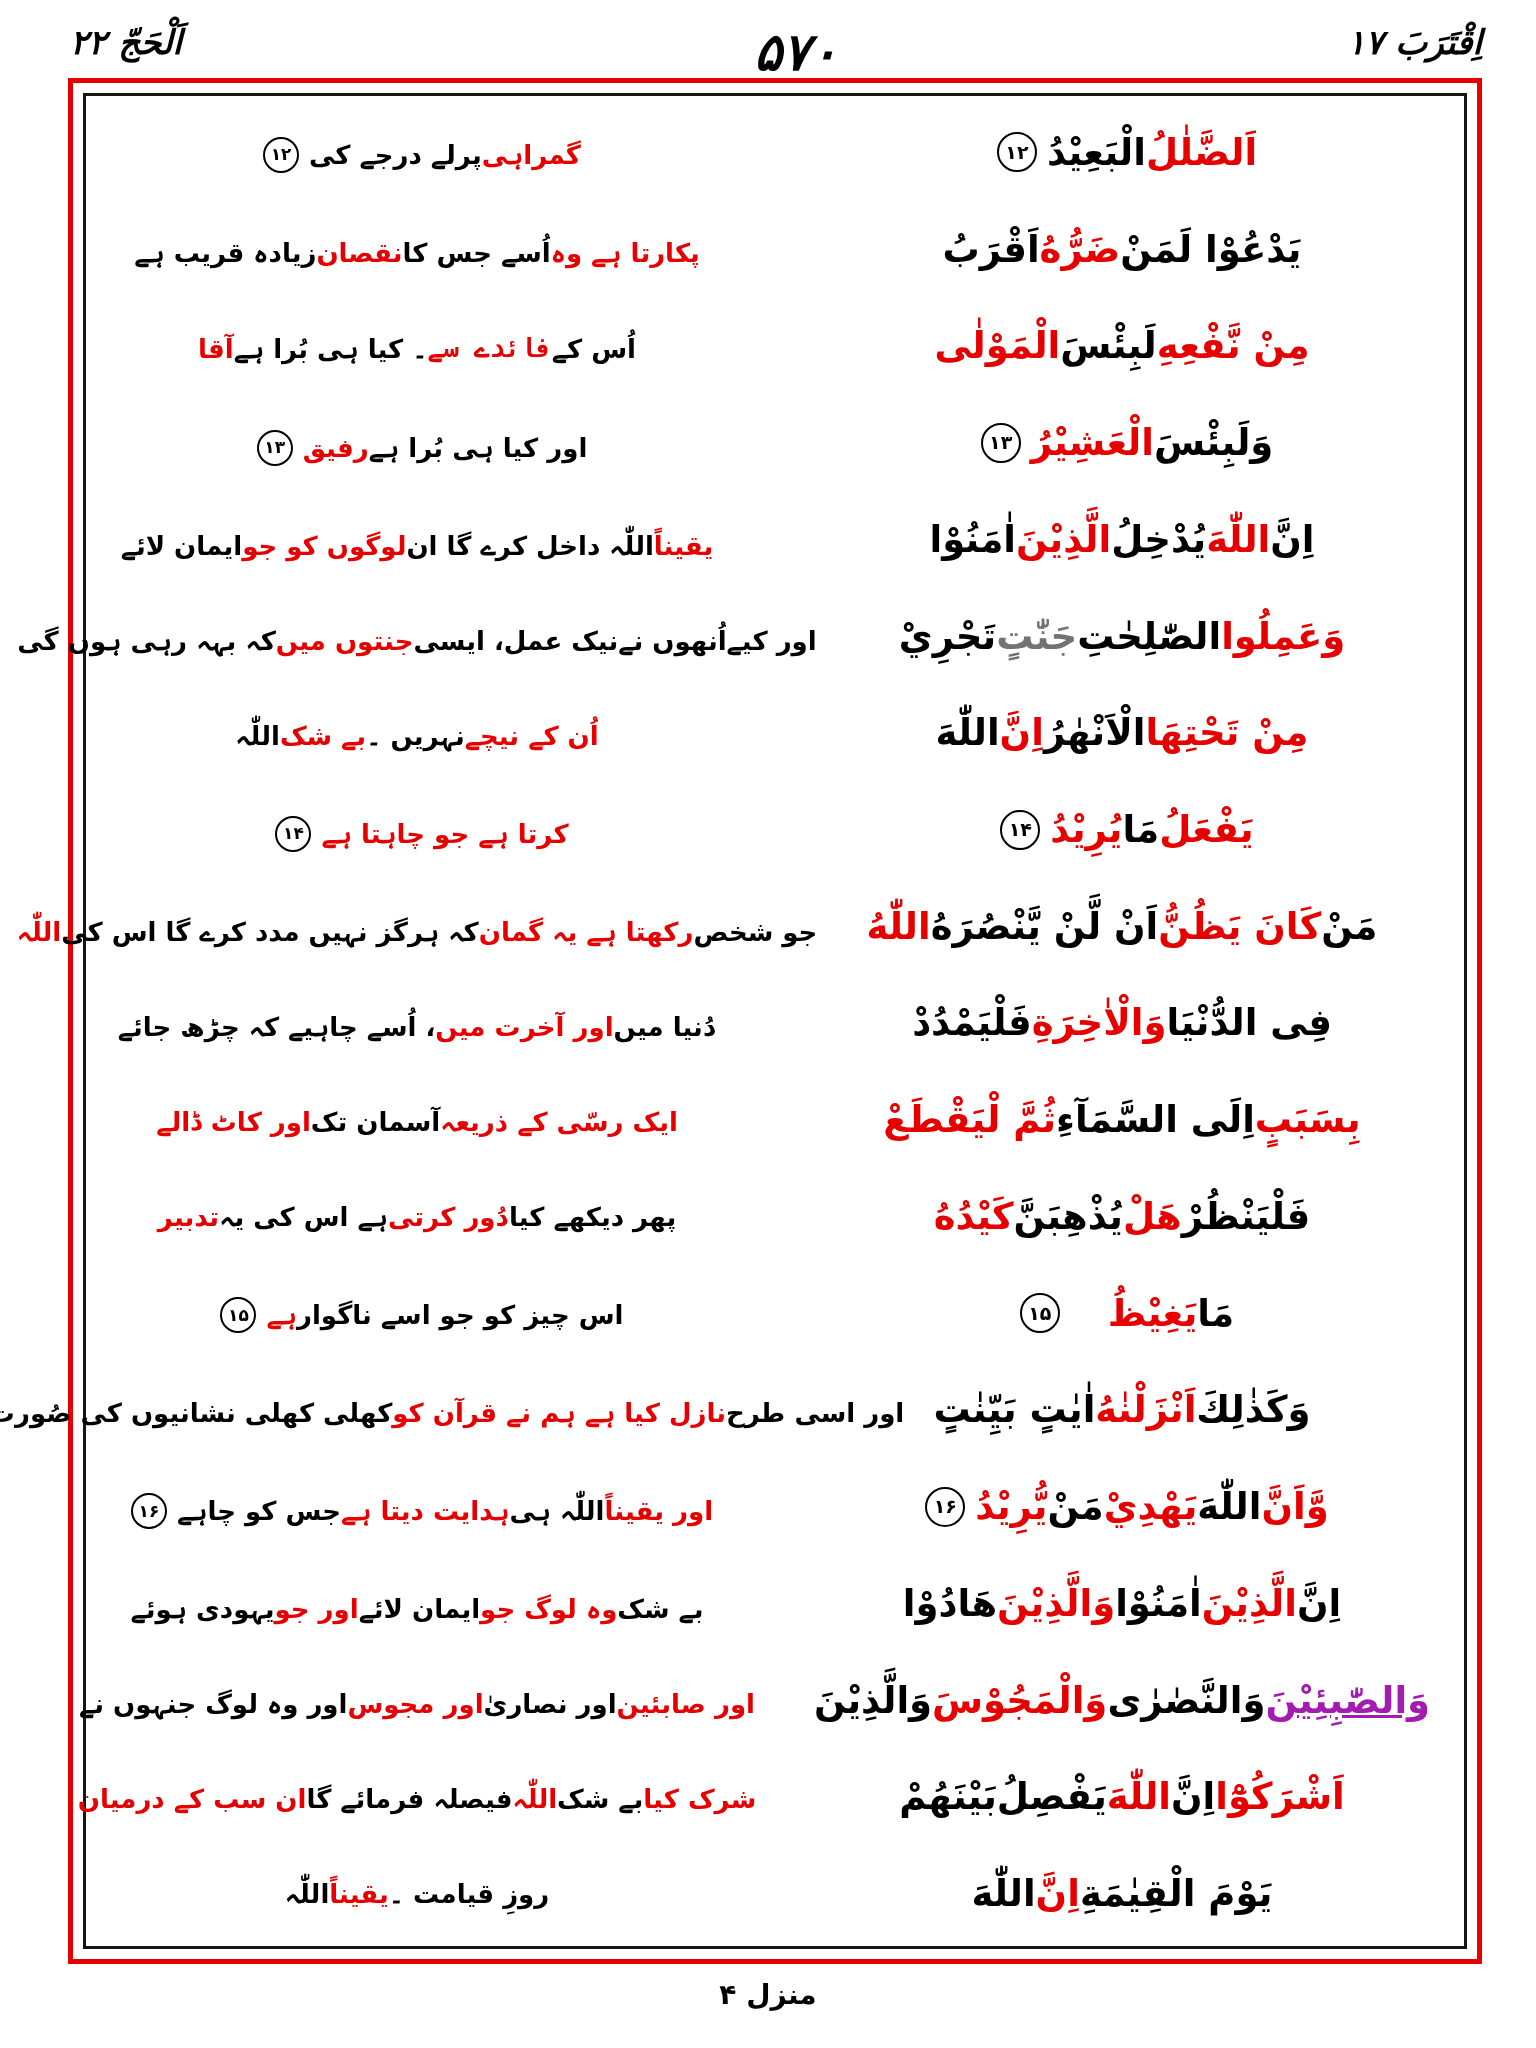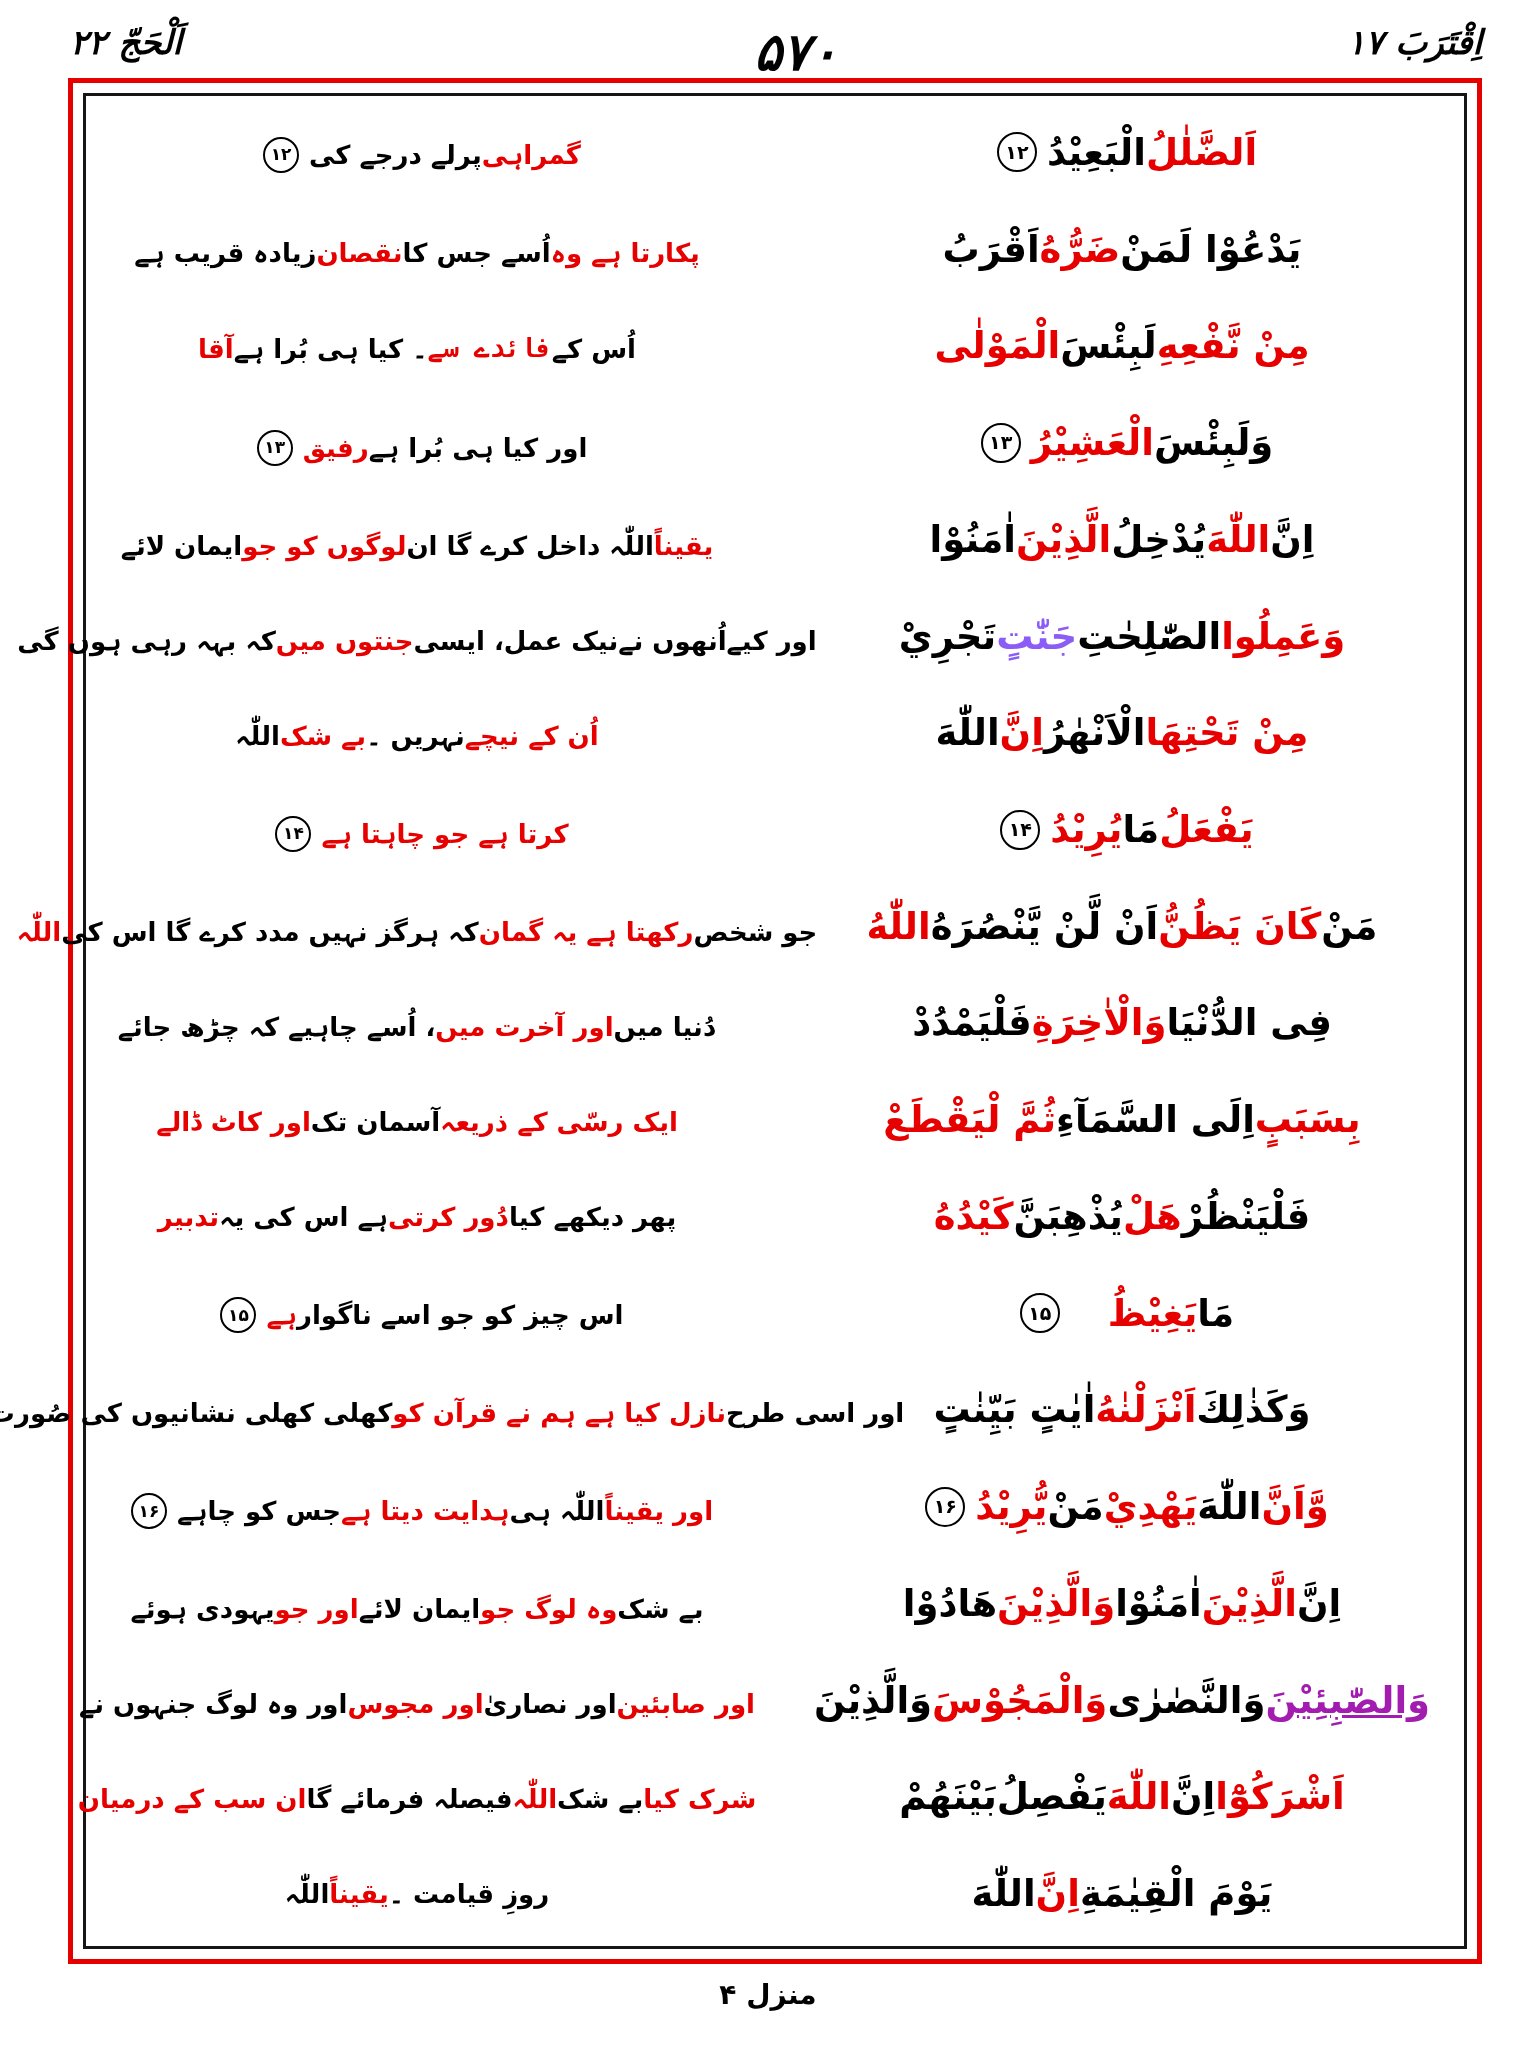--- a/index.html
+++ b/index.html
@@ -96,21 +96,21 @@
     <div class="line">
       <span class="seg-black">اِنَّ </span>
       <span class="seg-red" style="color: rgb(230, 0, 0);">اللّٰهَ </span>
       <span class="seg-black">يُدْخِلُ </span>
       <span class="seg-red" style="color: rgb(230, 0, 0);">الَّذِيْنَ </span>
       <span class="seg-black">اٰمَنُوْا</span>
     </div>
     <div class="line">
       <span class="seg-red" style="color: rgb(230, 0, 0);">وَعَمِلُوا </span>
       <span class="seg-black">الصّٰلِحٰتِ </span>
-      <span class="seg-red" style="color: #8b5cf6; text-align: right;">جَنّٰتٍ </span>
+      <span class="seg-red" style="color: #737373; text-align: right;">جَنّٰتٍ </span>
       <span class="seg-black">تَجْرِيْ</span>
     </div>
     <div class="line">
       <span class="seg-red" style="color: rgb(230, 0, 0);">مِنْ تَحْتِهَا </span>
       <span class="seg-black">الْاَنْهٰرُ </span>
       <span class="seg-red" style="color: rgb(230, 0, 0);">اِنَّ </span>
       <span class="seg-black">اللّٰهَ</span>
     </div>
     <div class="line">
       <span class="seg-red" style="color: rgb(230, 0, 0);">يَفْعَلُ </span>

